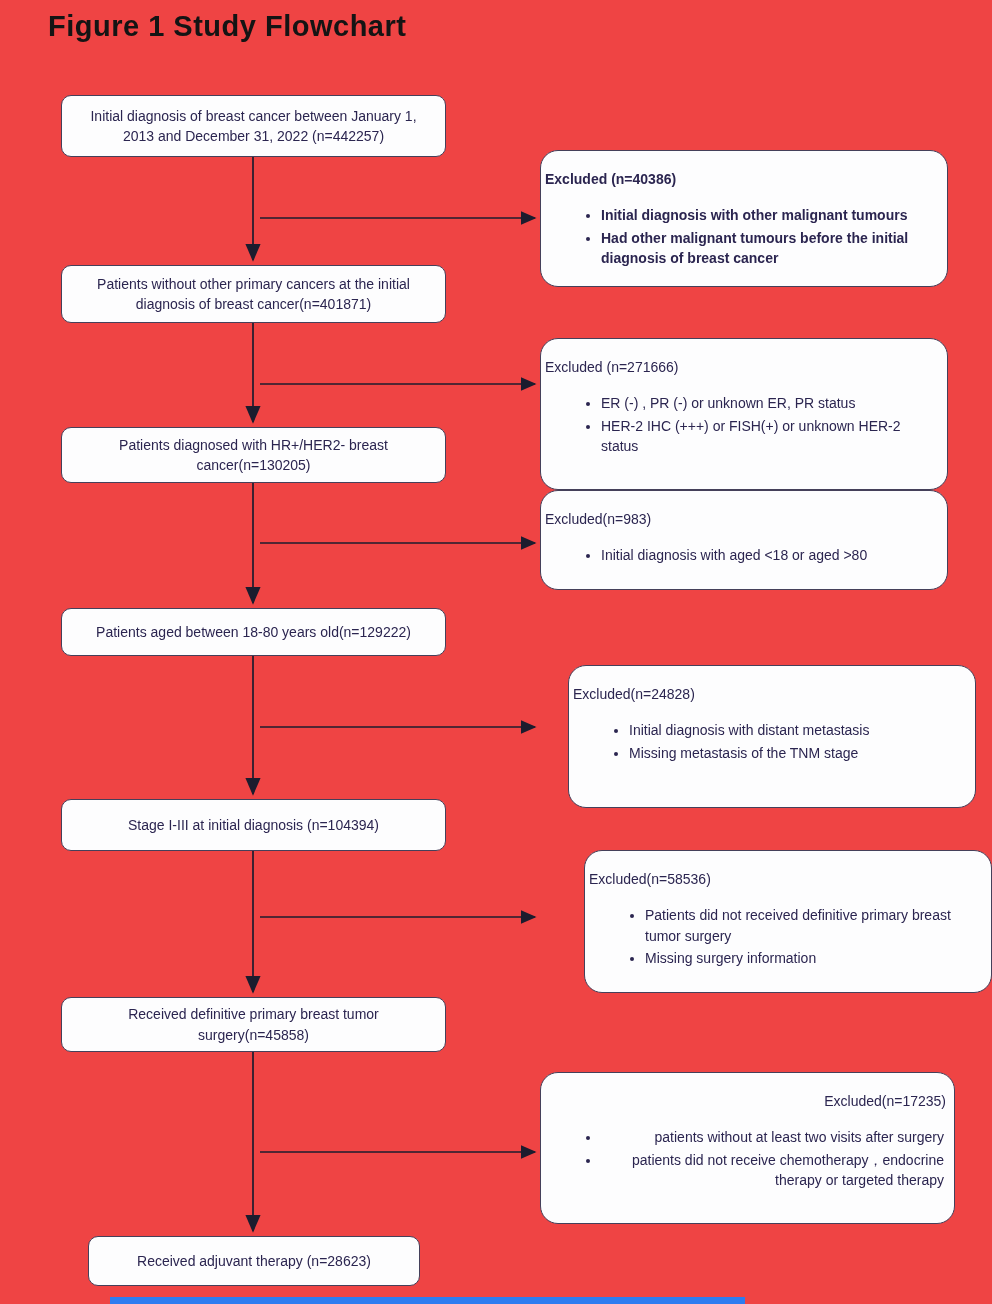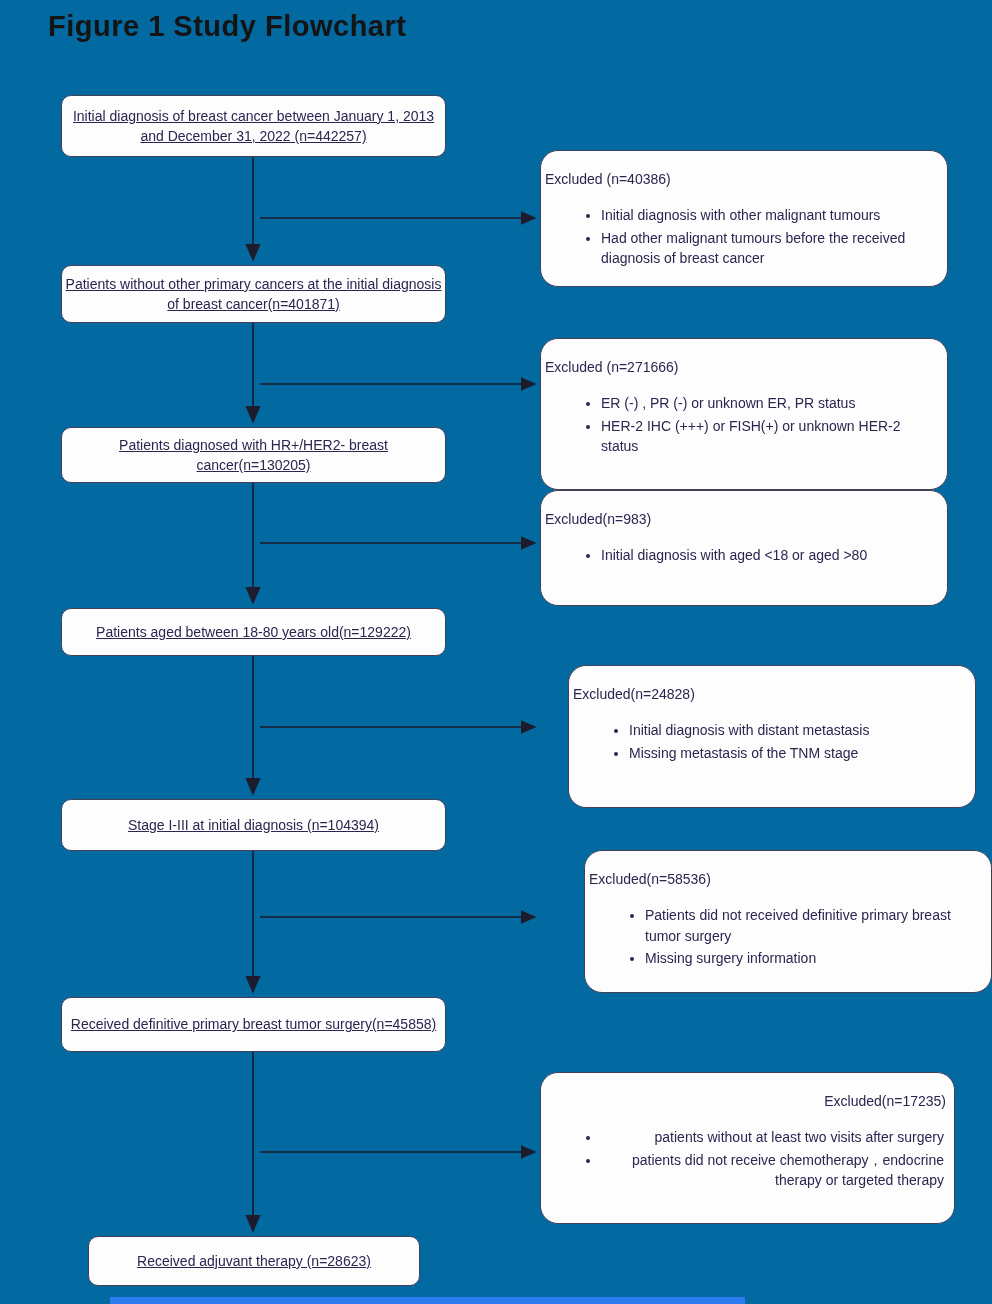--- a/index.html
+++ b/index.html
@@ -5,21 +5,21 @@
   html, body {
     margin: 0;
     padding: 0;
     background: #eef0f3;
     font-family: "Liberation Sans", sans-serif;
   }
   #canvas {
     position: relative;
     width: 992px;
     height: 1304px;
-    background: #0369a1;
+    background: #ef4444;
     overflow: hidden;
     margin: 0 auto;
   }
   #title {
     position: absolute;
     left: 48px;
     top: 10px;
     font-size: 29px;
     font-weight: bold;
     color: #141414;
@@ -31,22 +31,21 @@
     background: #fdfdfe;
     border: 1.6px solid #45405a;
     border-radius: 10px;
     color: #2b2550;
     font-size: 14px;
     line-height: 1.45;
     display: flex;
     align-items: center;
     justify-content: center;
     text-align: center;
-    padding: 4px 3px;
-    text-decoration: underline;
+    padding: 4px 20px;
   }
   .exc {
     position: absolute;
     box-sizing: border-box;
     background: #fdfdfe;
     border: 1.6px solid #45405a;
     border-radius: 18px;
     color: #2b2550;
     font-size: 14px;
     line-height: 1.45;
@@ -63,23 +62,23 @@
   }
   
   #step-0 { left: 61px;  top: 95px;   width: 385px; height: 62px; }
   #step-1 { left: 61px;  top: 265px;  width: 385px; height: 58px; }
   #step-2 { left: 61px;  top: 427px;  width: 385px; height: 56px; }
   #step-3 { left: 61px;  top: 608px;  width: 385px; height: 48px; }
   #step-4 { left: 61px;  top: 799px;  width: 385px; height: 52px; }
   #step-5 { left: 61px;  top: 997px;  width: 385px; height: 55px; }
   #step-6 { left: 88px;  top: 1236px; width: 332px; height: 50px; }
   
-  #exc-0 { left: 540px; top: 150px;  width: 408px; height: 137px; }
+  #exc-0 { left: 540px; top: 150px;  width: 408px; height: 137px; font-weight: bold; }
   #exc-1 { left: 540px; top: 338px;  width: 408px; height: 152px; }
-  #exc-2 { left: 540px; top: 490px;  width: 408px; height: 116px; }
+  #exc-2 { left: 540px; top: 490px;  width: 408px; height: 100px; }
   #exc-3 { left: 568px; top: 665px;  width: 408px; height: 143px; }
   #exc-4 { left: 540px; top: 850px;  width: 408px; height: 143px; margin-left: 44px; }
   #exc-5 { left: 540px; top: 1072px; width: 415px; height: 152px; text-align: right; }
   #arrows {
     position: absolute;
     left: 0; top: 0;
     width: 992px; height: 1304px;
     pointer-events: none;
   }
   #bottom-bar {
@@ -124,21 +123,21 @@
   <div class="step" id="step-2">Patients diagnosed with HR+/HER2- breast cancer(n=130205)</div>
   <div class="step" id="step-3">Patients aged between 18-80 years old(n=129222)</div>
   <div class="step" id="step-4">Stage I-III at initial diagnosis (n=104394)</div>
   <div class="step" id="step-5">Received definitive primary breast tumor surgery(n=45858)</div>
   <div class="step" id="step-6">Received adjuvant therapy  (n=28623)</div>
 
   <div class="exc" id="exc-0">
     <div class="exc-header">Excluded (n=40386)</div>
     <ul class="exc-list">
       <li>Initial diagnosis with other malignant tumours</li>
-      <li>Had other malignant tumours before the received diagnosis of breast cancer</li>
+      <li>Had other malignant tumours before the initial diagnosis of breast cancer</li>
     </ul>
   </div>
 
   <div class="exc" id="exc-1">
     <div class="exc-header">Excluded (n=271666)</div>
     <ul class="exc-list">
       <li>ER (-) , PR (-) or unknown ER, PR status</li>
       <li>HER-2 IHC (+++) or FISH(+) or unknown HER-2 status</li>
     </ul>
   </div>

